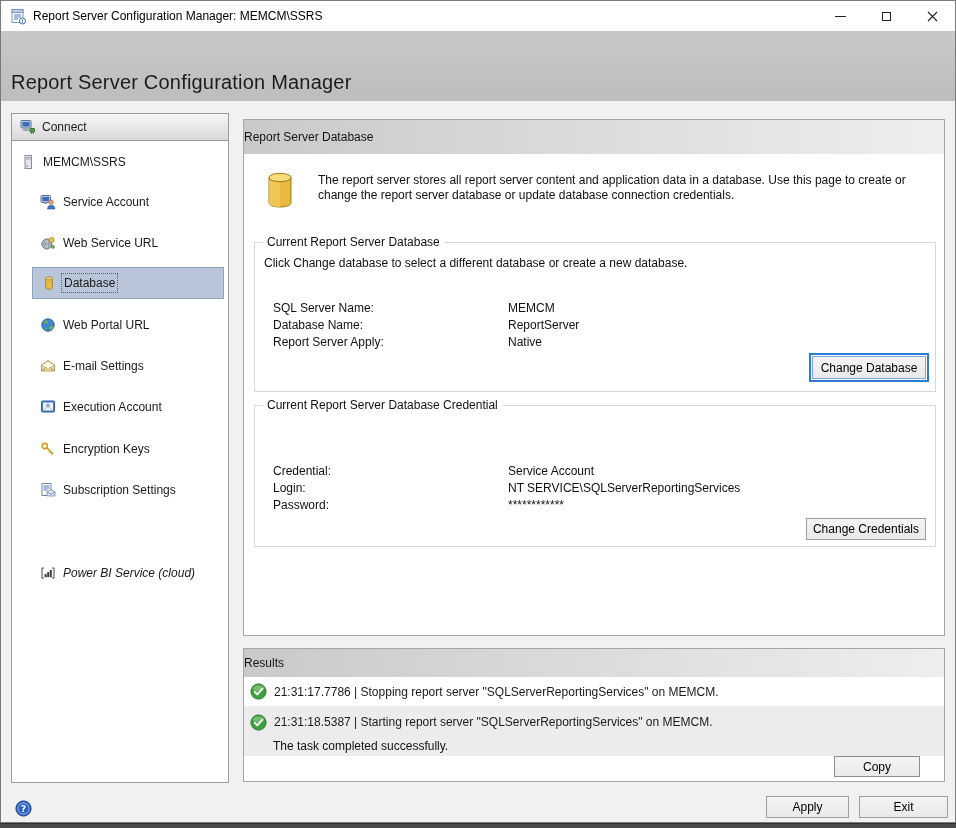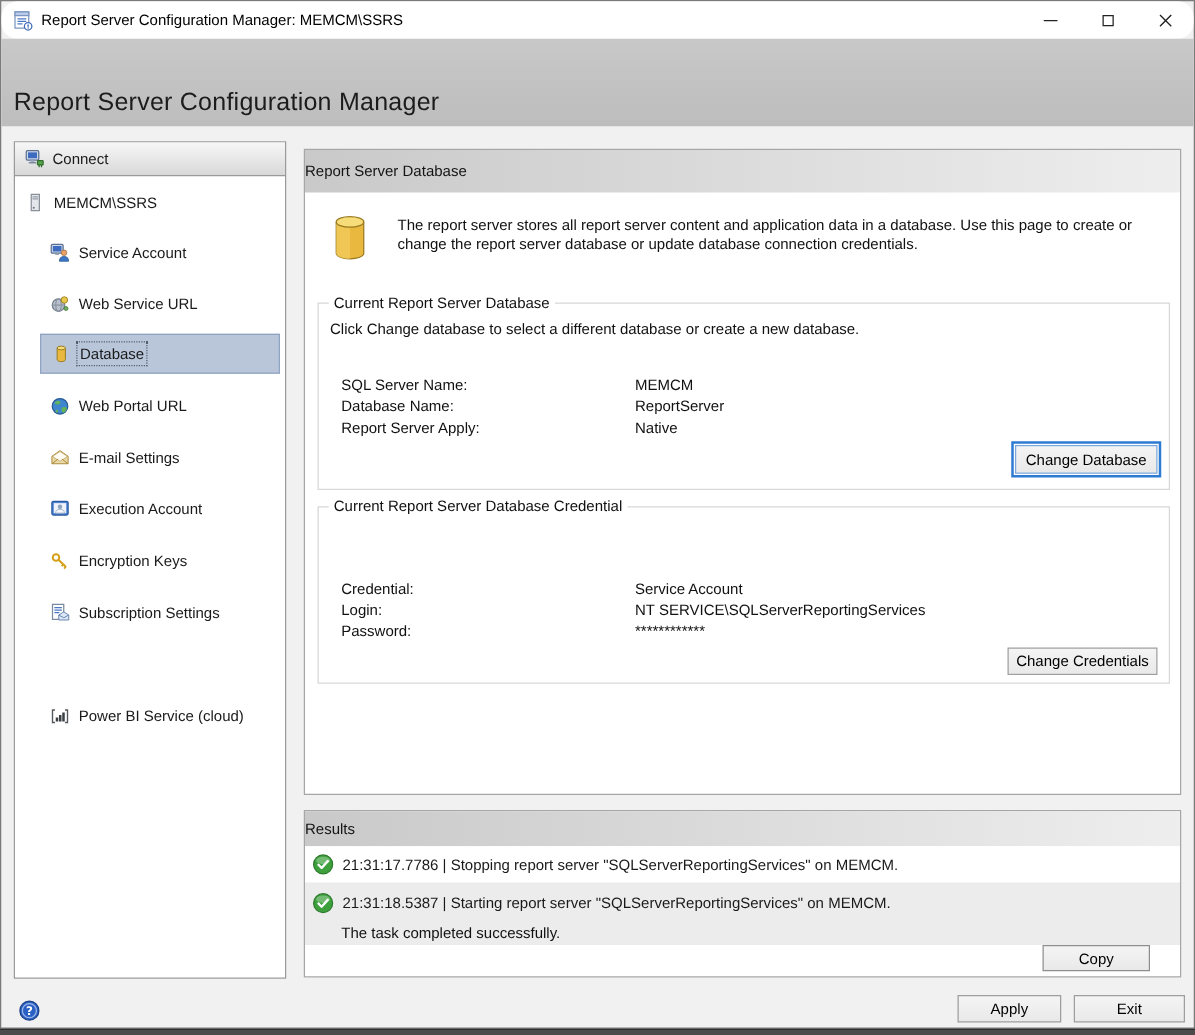--- a/index.html
+++ b/index.html
@@ -2,21 +2,21 @@
 <html><head>
 <meta charset="utf-8">
 <style>
   * { margin:0; padding:0; box-sizing:border-box; }
   html,body { width:956px; height:828px; }
   body { font-family:"Liberation Sans", sans-serif; font-size:12px; color:#1a1a1a; background:#4b4b4b; }
 
   .window { position:absolute; top:0; left:0; width:956px; height:823px; background:#f1f1f1; border:1px solid #7a7a7a; overflow:hidden; }
 
   
-  .titlebar { position:absolute; top:0; left:0; width:100%; height:30px; background:#ffffff; display:flex; align-items:center;border-radius:13px; }
+  .titlebar { position:absolute; top:0; left:0; width:100%; height:30px; background:#ffffff; display:flex; align-items:center; }
   .titlebar .app-icon { margin:0 6px 0 9px; width:17px; height:17px; }
   .titlebar .title-text { font-size:12px; color:#000; }
   .win-controls { position:absolute; right:0; top:0; height:30px; display:flex; }
   .win-btn { width:46px; height:30px; display:flex; align-items:center; justify-content:center; }
   .glyph-min { width:11px; height:0; border-bottom:1px solid #222; }
   .glyph-max { width:9px; height:9px; border:1px solid #222; }
 
   
   .banner { position:absolute; top:30px; left:0; width:100%; height:70px; background:linear-gradient(#c8c8c8,#bdbdbd); }
   .banner .banner-title { position:absolute; left:10px; bottom:7px; font-size:20px; color:#1c1c1c; letter-spacing:.2px; }
@@ -203,21 +203,21 @@
         <line x1="3.5" y1="4" x2="9.5" y2="4" stroke="#4a76c4"></line>
         <line x1="3.5" y1="6" x2="9.5" y2="6" stroke="#4a76c4"></line>
         <line x1="3.5" y1="8" x2="7.5" y2="8" stroke="#4a76c4"></line>
         <path d="M7 10 L11 7.5 L15 10 V14 H7 Z" fill="#dde7f5" stroke="#5a78a8" stroke-width=".7"></path>
         <path d="M7 10 L11 12.2 L15 10" fill="none" stroke="#5a78a8" stroke-width=".7"></path>
       </svg>
       <span>Subscription Settings</span>
     </div>
 
 
-    <div class="nav-row nav-item" style="top:443px;">
+    <div class="nav-row nav-item" style="top:443px;font-style:italic;">
       <svg class="icon" viewBox="0 0 16 16">
         <path d="M4 3 H2 V13 H4 M12 3 H14 V13 H12" fill="none" stroke="#55595e" stroke-width="1.1"></path>
         <rect x="4.6" y="9" width="2" height="3.2" fill="#3a3e43"></rect>
         <rect x="7.2" y="7" width="2" height="5.2" fill="#3a3e43"></rect>
         <rect x="9.8" y="5" width="2" height="7.2" fill="#3a3e43"></rect>
       </svg>
       <span>Power BI Service (cloud)</span>
     </div>
   </div>
 

